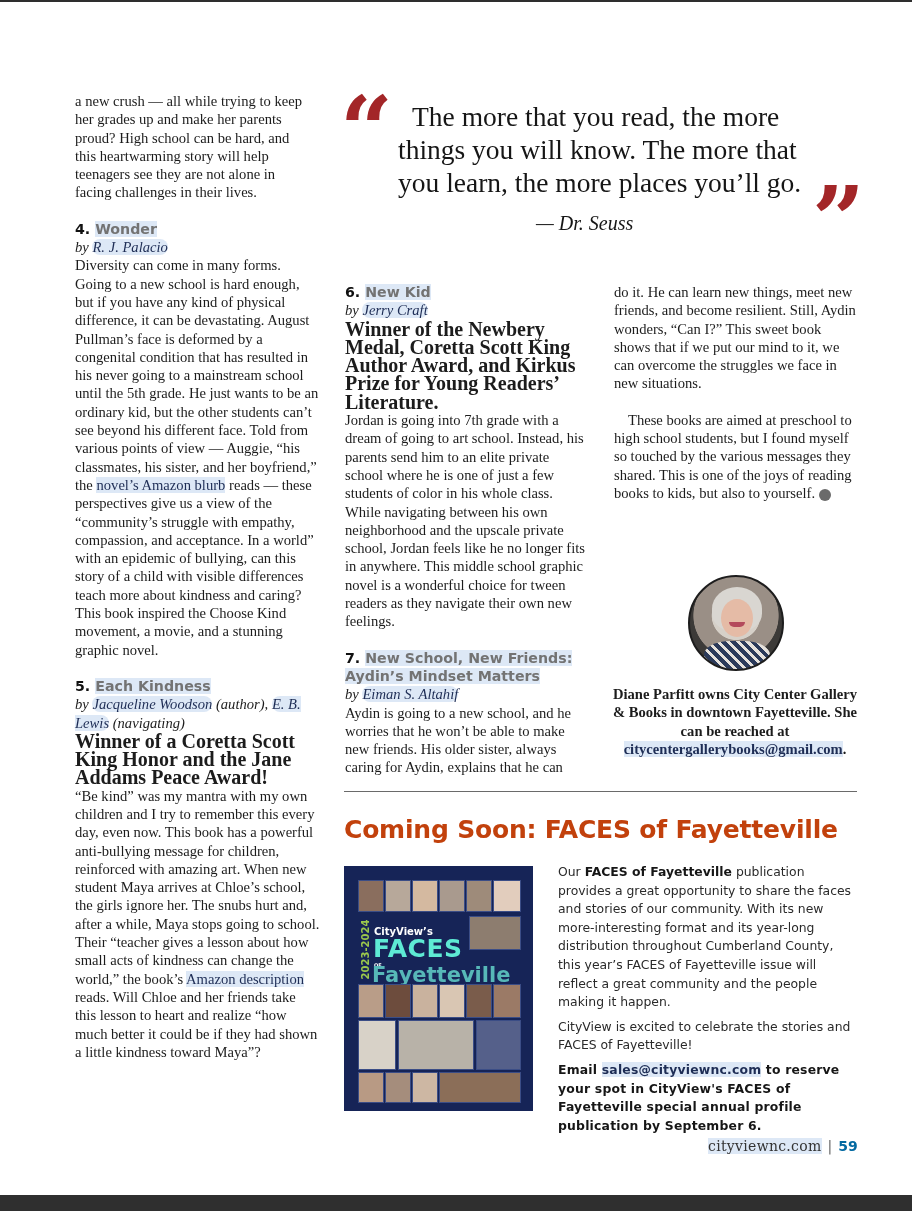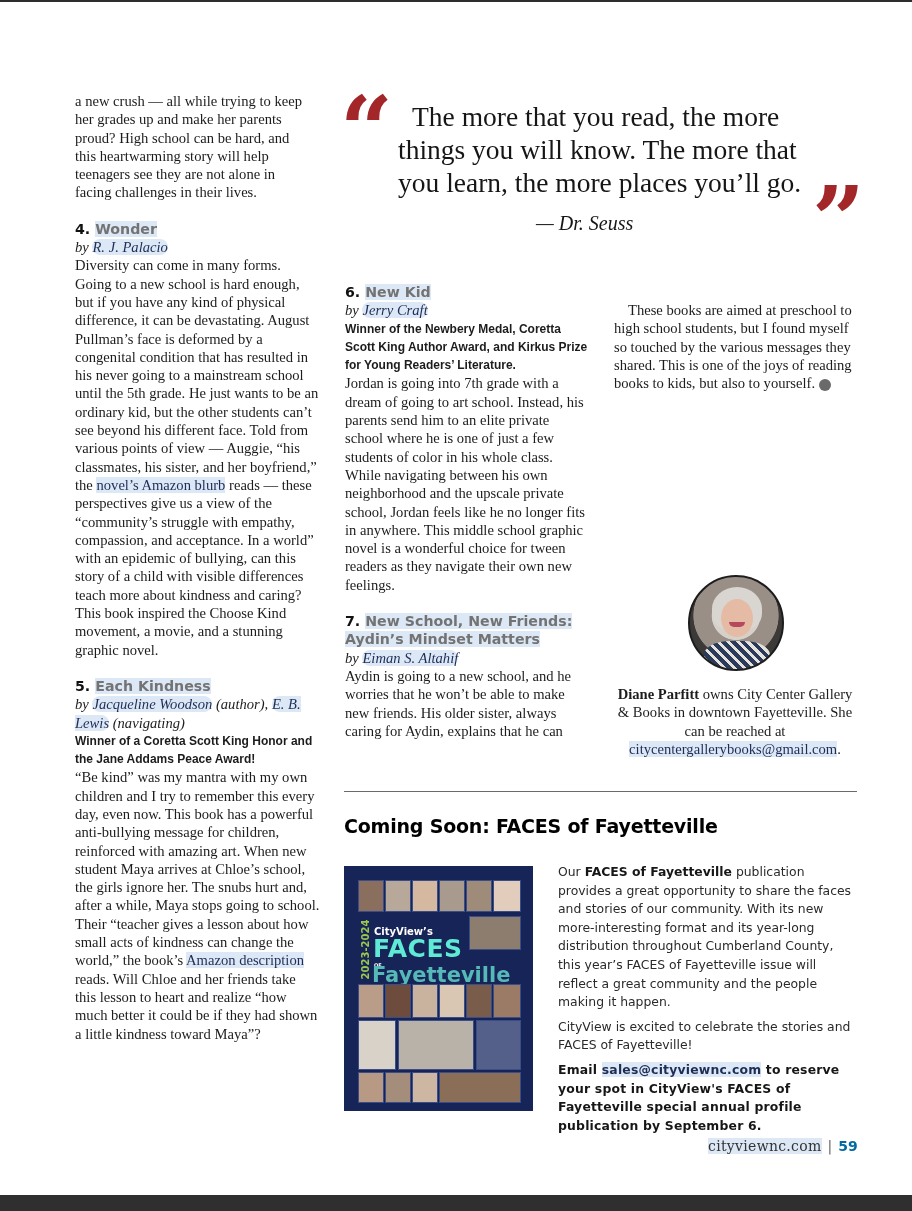--- a/index.html
+++ b/index.html
@@ -19,21 +19,21 @@
   .col p { margin: 0; }
   .gap { height: 18px; }
   .book-title {
     font-family: "DejaVu Sans", "Liberation Sans", sans-serif;
     font-weight: bold; font-size: 14.2px; line-height: 18.3px; color: #0f1a3a;
   }
   .book-title .num { color: #111; }
   .book-title .name { background: #dde8f6; color: #737373; }
   .byline { font-style: italic; }
   .byline .link { background: #dde8f6; color: #1e2d55; border-radius: 8px; }
-  .award { font-weight: bold; font-family: Liberation Sans, sans-serif; font-size: 12px; line-height: 18.3px; }
+  .award { font-weight: bold; font-family: Liberation Serif, serif; font-size: 20px; line-height: 18.3px; }
   .link-inline { background: #dde8f6; color: #1e2d55; }
 
   
   .quote { position: absolute; left: 340px; top: 88px; width: 540px; }
   .qmark-open {
     position: absolute; left: 0; top: -4px;
     font-family: "DejaVu Serif", serif; font-weight: bold;
     font-size: 92px; line-height: 92px; color: #a32628;
   }
   .qmark-close {
@@ -57,28 +57,28 @@
   .avatar {
     position: absolute; left: 688px; top: 575px; width: 92px; height: 92px;
     border-radius: 50%; border: 2px solid #1d1d1d; overflow: hidden;
     background: radial-gradient(circle at 50% 42%, #e7c5b4 0 20%, #d6d0c8 21% 34%, #9a8f86 35% 60%, #3c3a38 61%);
   }
   .avatar .hair { position: absolute; left: 22px; top: 10px; width: 50px; height: 44px; border-radius: 50% 50% 40% 40%; background: #d9d6d1; }
   .avatar .face { position: absolute; left: 31px; top: 22px; width: 32px; height: 38px; border-radius: 50%; background: #e5bba6; }
   .avatar .smile { position: absolute; left: 39px; top: 45px; width: 16px; height: 5px; border-radius: 0 0 8px 8px; background: #b44a5c; }
   .avatar .shirt { position: absolute; left: 14px; top: 64px; width: 66px; height: 34px; border-radius: 40% 40% 0 0; background: repeating-linear-gradient(45deg, #2b3a5a 0 4px, #e6e2dc 4px 7px); }
   .bio {
-    position: absolute; left: 612px; top: 685px; width: 246px; text-align: center;
+    position: absolute; left: 612px; top: 685px; width: 246px; text-align: center; font-weight: bold;
   }
 
   .rule { position: absolute; left: 344px; top: 791px; width: 513px; height: 1px; background: #6a6a6a; }
   .promo-title {
     position: absolute; left: 344px; top: 815px;
     font-family: "DejaVu Sans", "Liberation Sans", sans-serif; font-weight: bold;
-    font-size: 19px; letter-spacing: -0.2px; color: #000000;
+    font-size: 25px; letter-spacing: -0.2px; color: #c2410c;
   }
 
   
   .cover {
     position: absolute; left: 344px; top: 866px; width: 189px; height: 245px;
     background: #162457;
   }
   .photo { position: absolute; border: 1px solid #3b4d86; }
   .cover-brand { position: absolute; left: 30px; top: 60px; color: #ffffff; font-family: "DejaVu Sans", sans-serif; font-weight: bold; font-size: 10px; }
   .cover-faces { position: absolute; left: 29px; top: 68px; color: #5eead4; font-family: "DejaVu Sans", sans-serif; font-weight: bold; font-size: 25px; letter-spacing: 0.5px; }
@@ -181,20 +181,21 @@
     </div>
     <div class="byline">
       <span>by</span>
       <span class="link">Eiman S. Altahif</span>
     </div>
     <p>Aydin is going to a new school, and he worries that he won’t be able to make new friends. His older sister, always caring for Aydin, explains that he can</p>
   </div>
 </div>
 
 <div class="col serif-body" style="left:614px; top:283px; width:245px;">
+  <p>do it. He can learn new things, meet new friends, and become resilient. Still, Aydin wonders, “Can I?” This sweet book shows that if we put our mind to it, we can overcome the struggles we face in new situations.</p>
   <div class="gap"></div>
   <p style="text-indent:14px;"><span>These books are aimed at preschool to high school students, but I found myself so touched by the various messages they shared. This is one of the joys of reading books to kids, but also to yourself.</span><span class="end-mark">CV</span></p>
 </div>
 
 <div class="avatar">
   <div class="hair"></div>
   <div class="face"></div>
   <div class="smile"></div>
   <div class="shirt"></div>
 </div>

